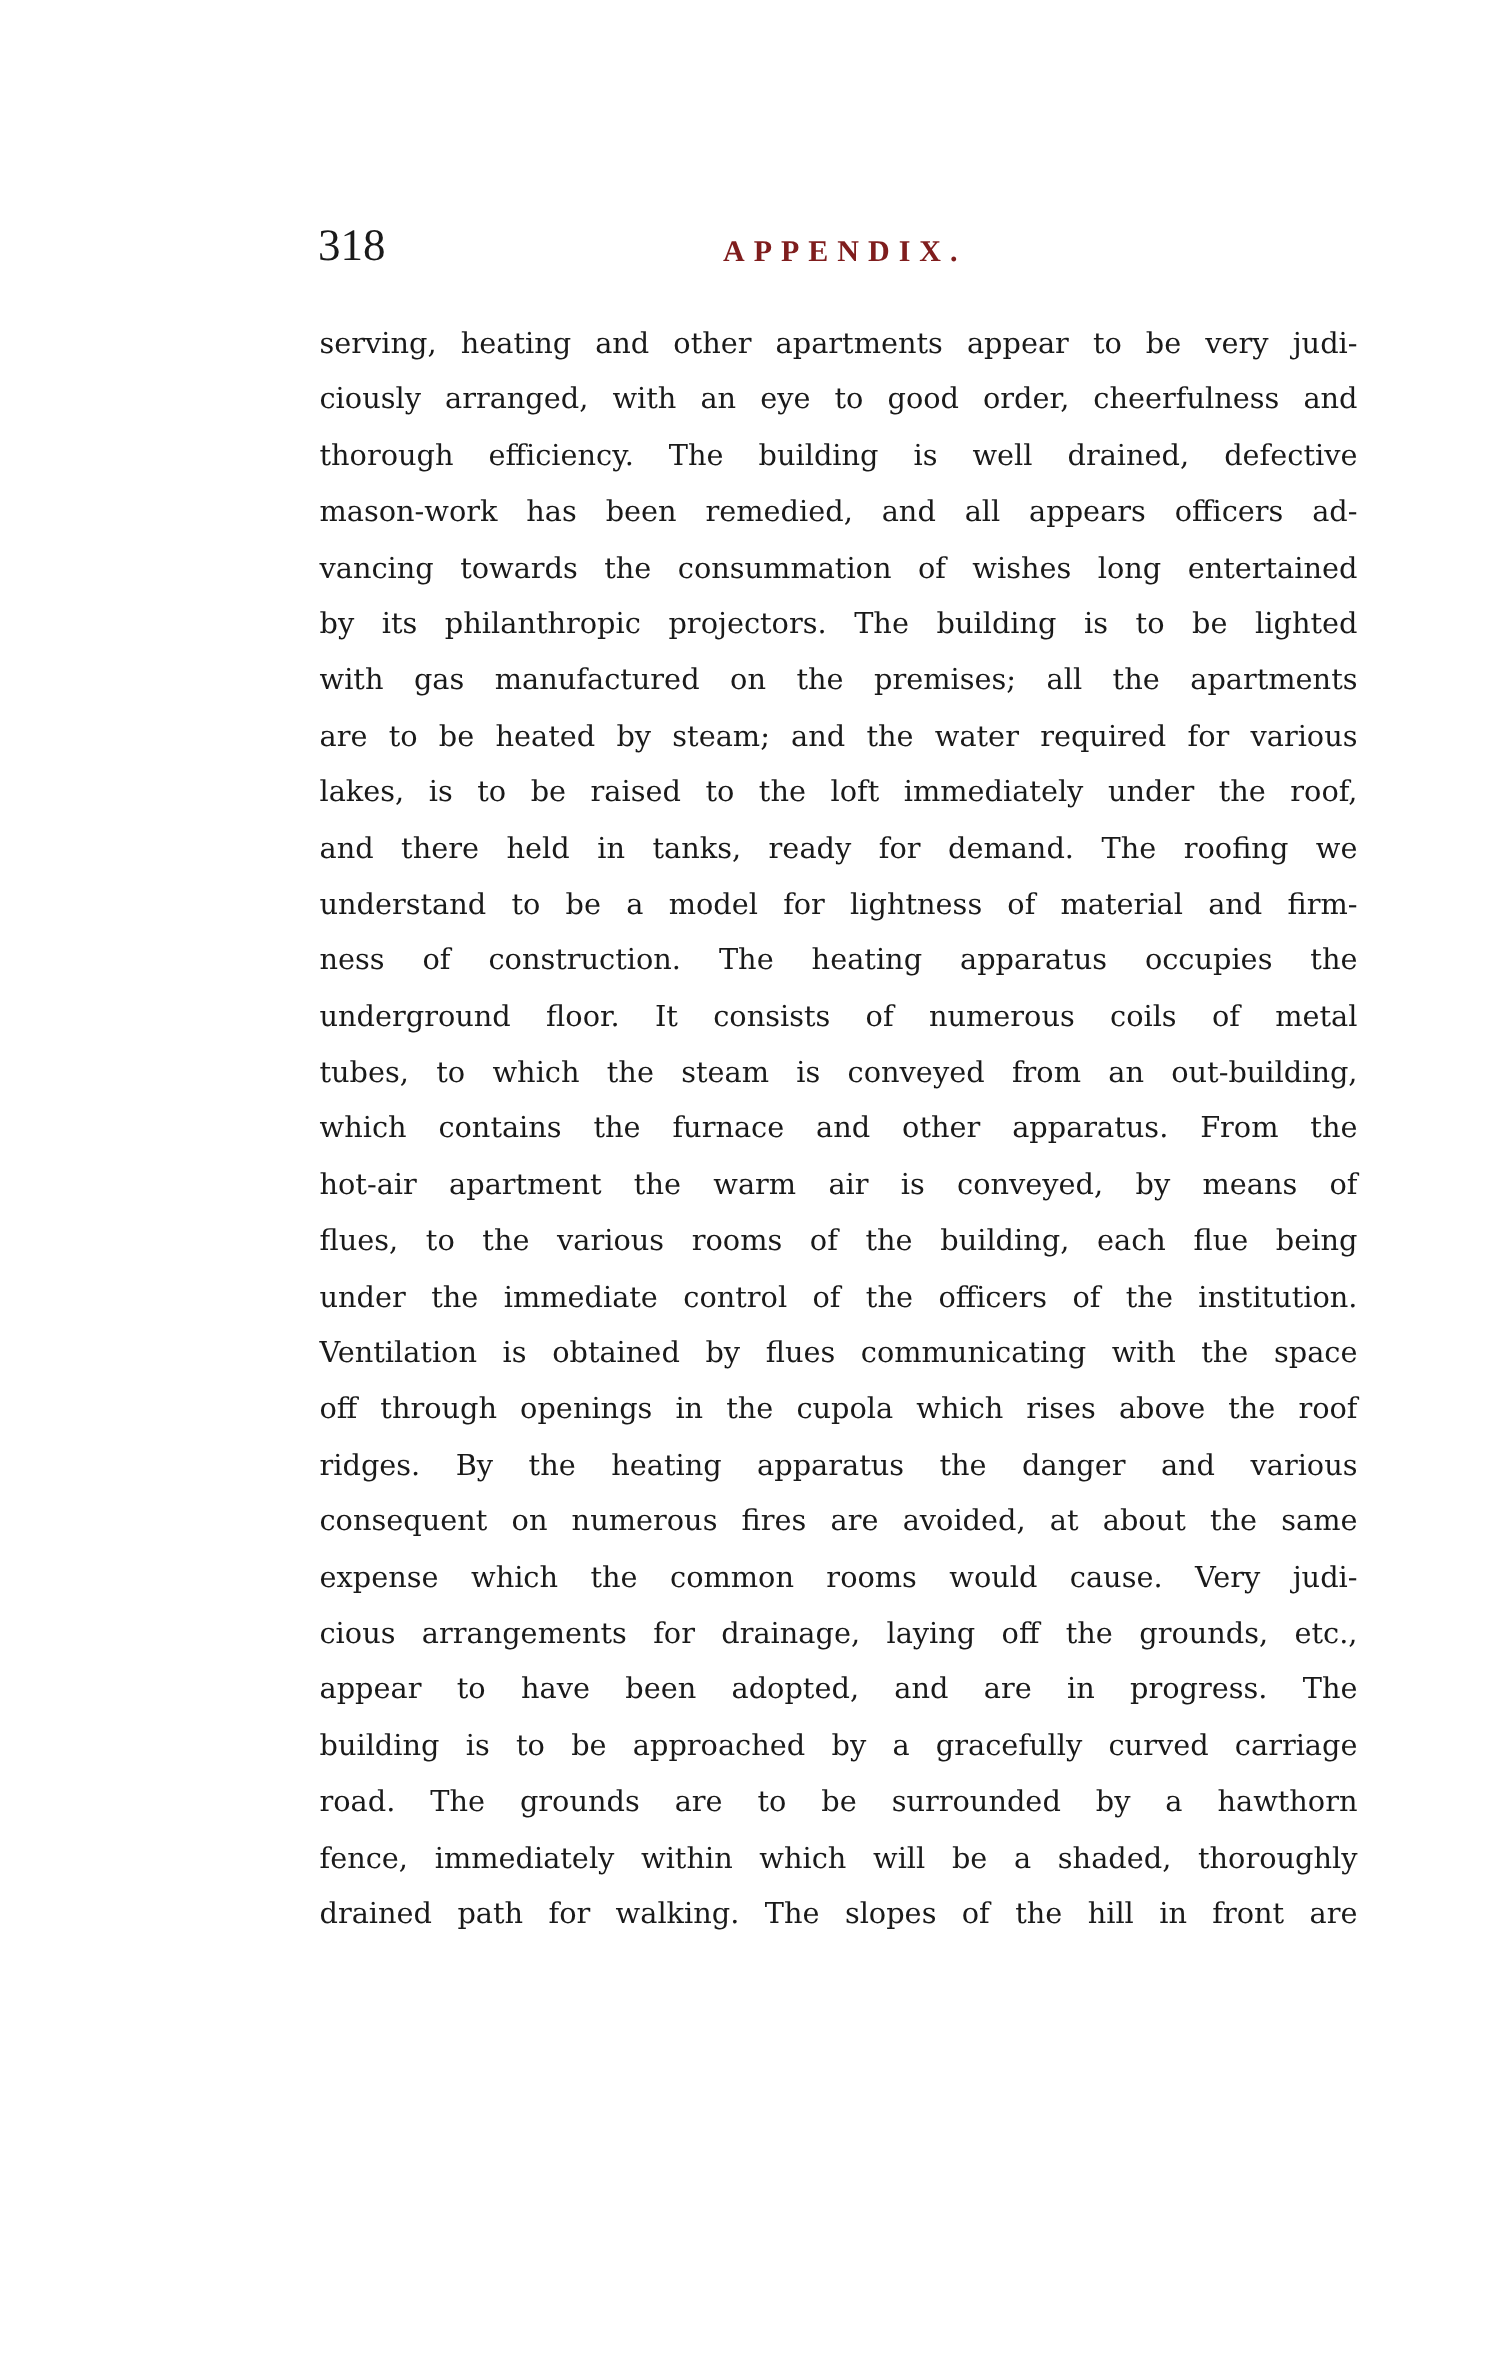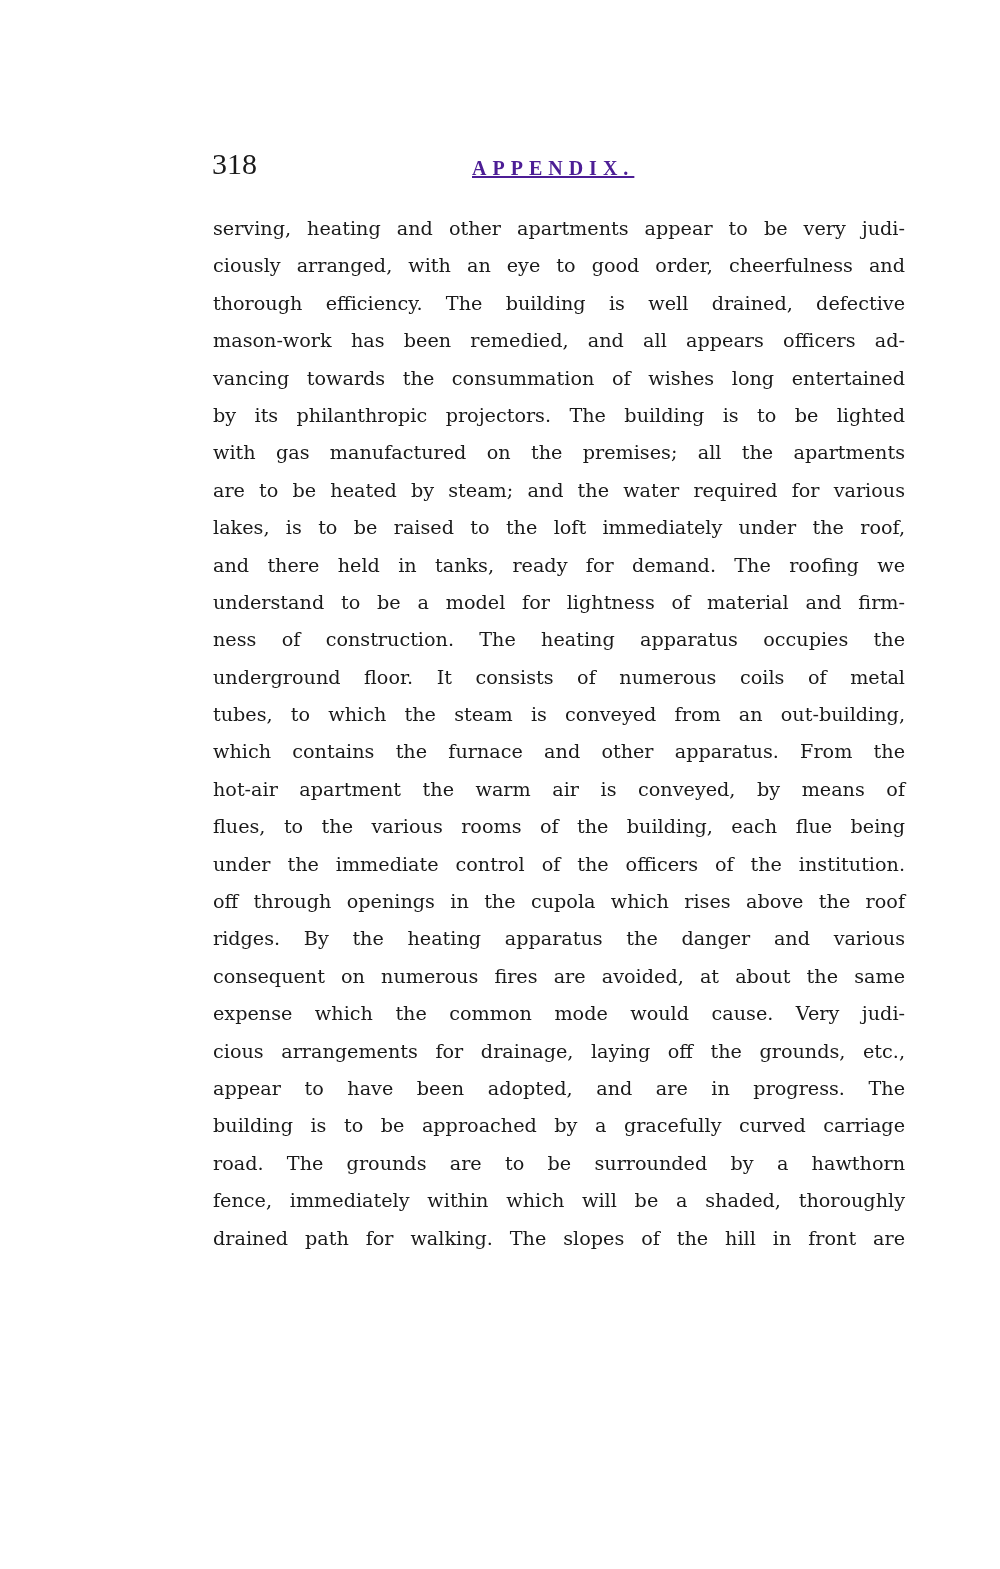--- a/index.html
+++ b/index.html
@@ -33,29 +33,28 @@
       position: absolute;
       left: 0;
       top: 0;
       font-family: "Liberation Serif", "DejaVu Serif", serif;
       font-size: 30px;
       line-height: 36px;
       color: #1a1a1a;
     }
     .running-title {
       position: absolute;
-      left: 260px;
+      left: 270px;
       top: 4px;
       font-family: "Liberation Serif", "DejaVu Serif", serif;
       font-weight: bold;
       font-size: 20px;
       letter-spacing: 6px;
       line-height: 36px;
-      color: #4c1d95;
-      text-decoration: underline;
+      color: #7f1d1d;
     }
     .body-text {
       position: absolute;
       left: 213px;
       top: 210px;
       width: 692px;
     }
     .line {
       display: block;
       height: 37.4px;
@@ -92,24 +91,25 @@
     <span class="line" style="white-space: nowrap;">lakes, is to be raised to the loft immediately under the roof,</span>
     <span class="line" style="white-space: nowrap;">and there held in tanks, ready for demand.  The roofing we</span>
     <span class="line" style="white-space: nowrap;">understand to be a model for lightness of material and firm-</span>
     <span class="line" style="white-space: nowrap;">ness of construction.  The heating apparatus occupies the</span>
     <span class="line" style="white-space: nowrap;">underground floor.  It consists of numerous coils of metal</span>
     <span class="line" style="white-space: nowrap;">tubes, to which the steam is conveyed from an out-building,</span>
     <span class="line" style="white-space: nowrap;">which contains the furnace and other apparatus.  From the</span>
     <span class="line" style="white-space: nowrap;">hot-air apartment the warm air is conveyed, by means of</span>
     <span class="line" style="white-space: nowrap;">flues, to the various rooms of the building, each flue being</span>
     <span class="line" style="white-space: nowrap;">under the immediate control of the officers of the institution.</span>
+    <span class="line" style="white-space: nowrap;">Ventilation is obtained by flues communicating with the space</span>
     <span class="line" style="white-space: nowrap;">off through openings in the cupola which rises above the roof</span>
     <span class="line" style="white-space: nowrap;">ridges.  By the heating apparatus the danger and various</span>
     <span class="line" style="white-space: nowrap;">consequent on numerous fires are avoided, at about the same</span>
-    <span class="line" style="white-space: nowrap;">expense which the common mode would cause.  Very judi-</span>
+    <span class="line" style="white-space: nowrap;">expense which the common rooms would cause.  Very judi-</span>
     <span class="line" style="white-space: nowrap;">cious arrangements for drainage, laying off the grounds, etc.,</span>
     <span class="line" style="white-space: nowrap;">appear to have been adopted, and are in progress.  The</span>
     <span class="line" style="white-space: nowrap;">building is to be approached by a gracefully curved carriage</span>
     <span class="line" style="white-space: nowrap;">road.  The grounds are to be surrounded by a hawthorn</span>
     <span class="line" style="white-space: nowrap;">fence, immediately within which will be a shaded, thoroughly</span>
     <span class="line last" style="white-space: nowrap;">drained path for walking.  The slopes of the hill in front are</span>
   </div>
 </div>
 
 </body></html>

